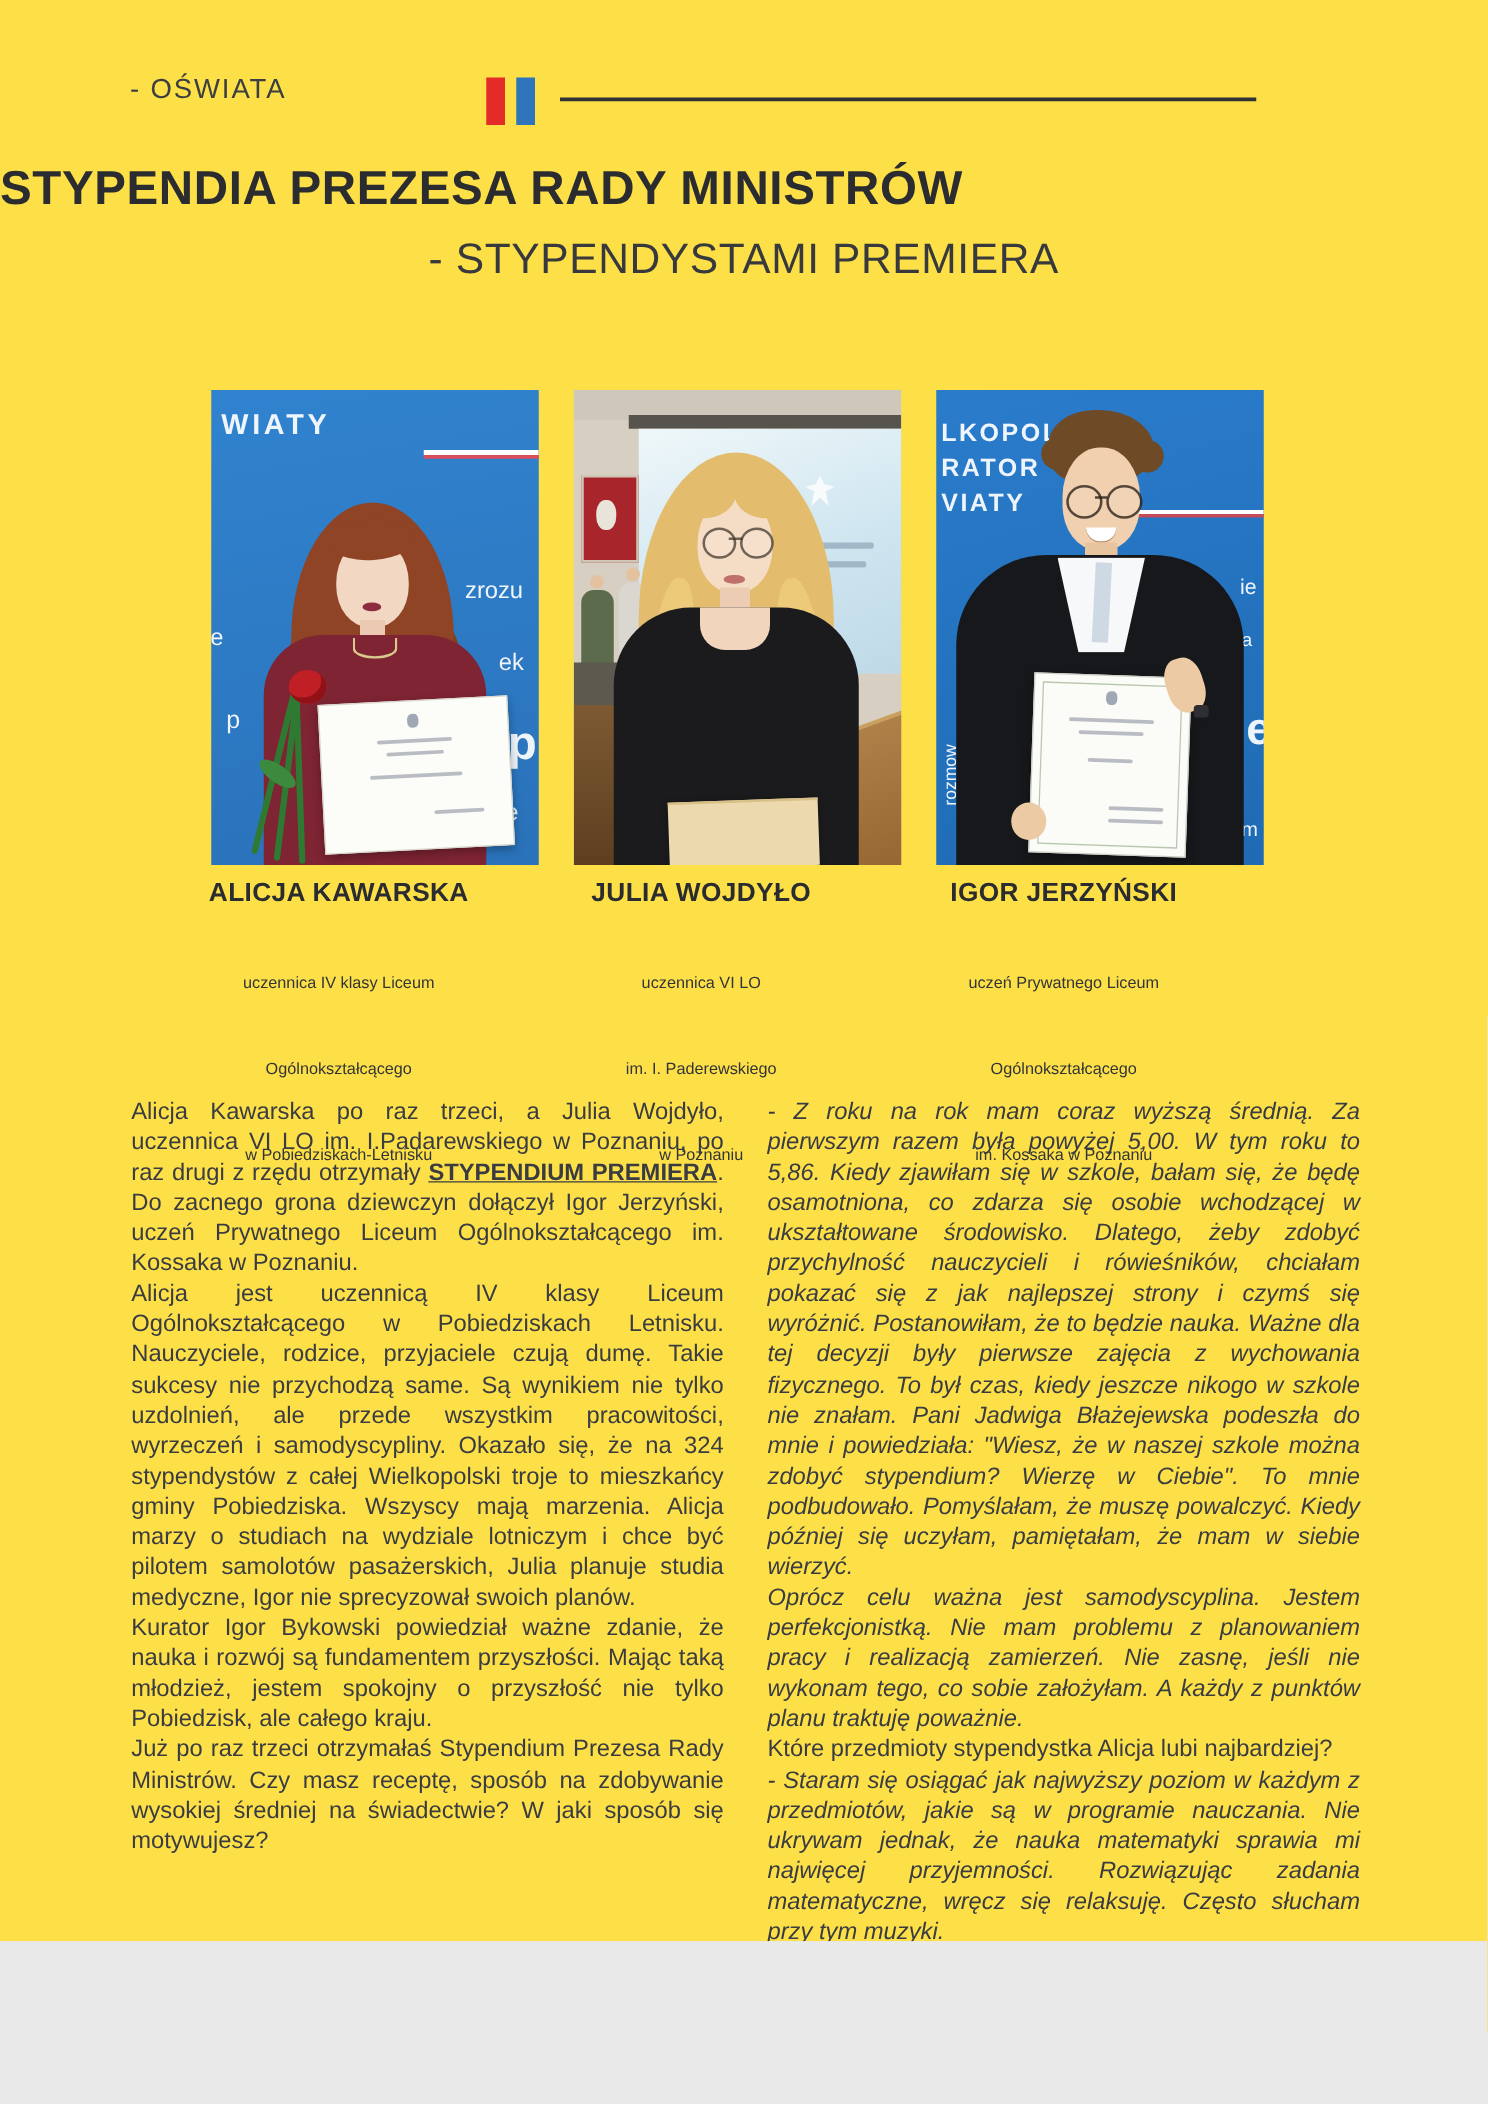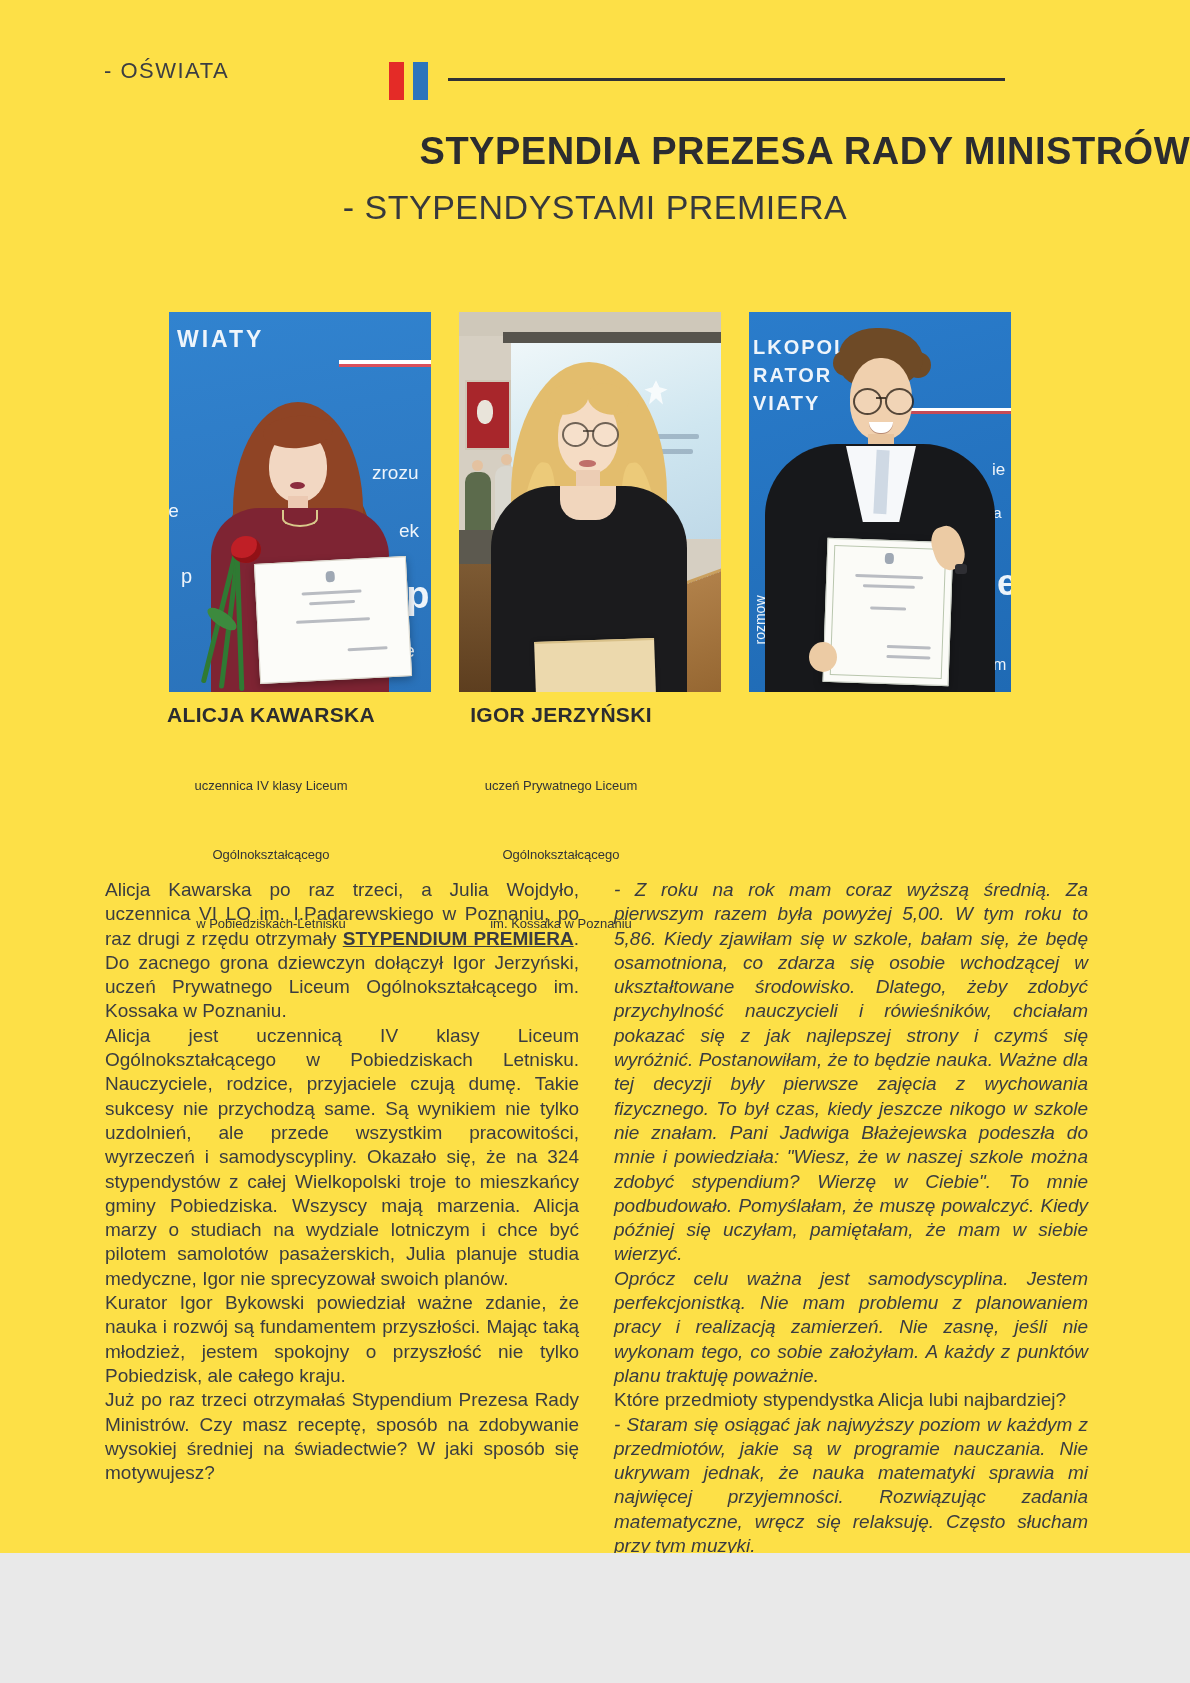--- a/index.html
+++ b/index.html
@@ -8,21 +8,21 @@
   .abs{position:absolute;}
 
   
   .section-label{left:104px;top:58px;font-size:22px;letter-spacing:1.5px;color:#3c3e42;font-weight:400;}
   .flag{left:389px;top:62px;width:42px;height:38px;}
   .flag .bar-red{position:absolute;left:0;top:0;width:15px;height:38px;background:#e42b27;}
   .flag .bar-blue{position:absolute;left:24px;top:0;width:15px;height:38px;background:#2e75bb;}
   .header-rule{left:448px;top:78px;width:557px;height:3px;background:#303236;}
 
   
-  .page-title{left:0;top:130px;width:1190px;text-align:right;font-size:38px;font-weight:800;
+  .page-title{left:0;top:130px;width:1190px;text-align:left;font-size:38px;font-weight:800;
               color:#2b2c30;letter-spacing:.5px;}
   .page-subtitle{left:0;top:184px;width:1190px;text-align:center;font-size:34px;font-weight:400;
                  color:#37393d;line-height:47px;letter-spacing:.5px;}
 
   
   .photos{left:140px;top:312px;width:842px;height:380px;display:flex;gap:28px;margin-left:29px;}
   .photo{position:relative;width:262px;height:380px;overflow:hidden;flex:0 0 262px;}
   .photo *{position:absolute;}
   .wtxt{color:rgba(255,255,255,.92);font-weight:400;white-space:nowrap;}
 
@@ -301,20 +301,26 @@
   </div>
 
   <div class="abs captions">
     <div class="caption">
       <div class="name">ALICJA KAWARSKA</div>
       <div class="cl">uczennica IV klasy Liceum</div>
       <div class="cl">Ogólnokształcącego</div>
       <div class="cl">w Pobiedziskach-Letnisku</div>
     </div>
     <div class="caption">
+      <div class="name">JULIA WOJDYŁO</div>
+      <div class="cl">uczennica VI LO</div>
+      <div class="cl">im. I. Paderewskiego</div>
+      <div class="cl">w Poznaniu</div>
+    </div>
+    <div class="caption">
       <div class="name">IGOR JERZYŃSKI</div>
       <div class="cl">uczeń Prywatnego Liceum</div>
       <div class="cl">Ogólnokształcącego</div>
       <div class="cl">im. Kossaka w Poznaniu</div>
     </div>
   </div>
 
   <div class="abs article">
     <div class="col col-left">
       <p><span>Alicja Kawarska po raz trzeci, a Julia Wojdyło, uczennica VI LO im. I.Padarewskiego w Poznaniu, po raz drugi z rzędu otrzymały </span><span class="bold">STYPENDIUM PREMIERA</span><span>. Do zacnego grona dziewczyn dołączył Igor Jerzyński, uczeń Prywatnego Liceum Ogólnokształcącego im. Kossaka w Poznaniu.</span></p>

